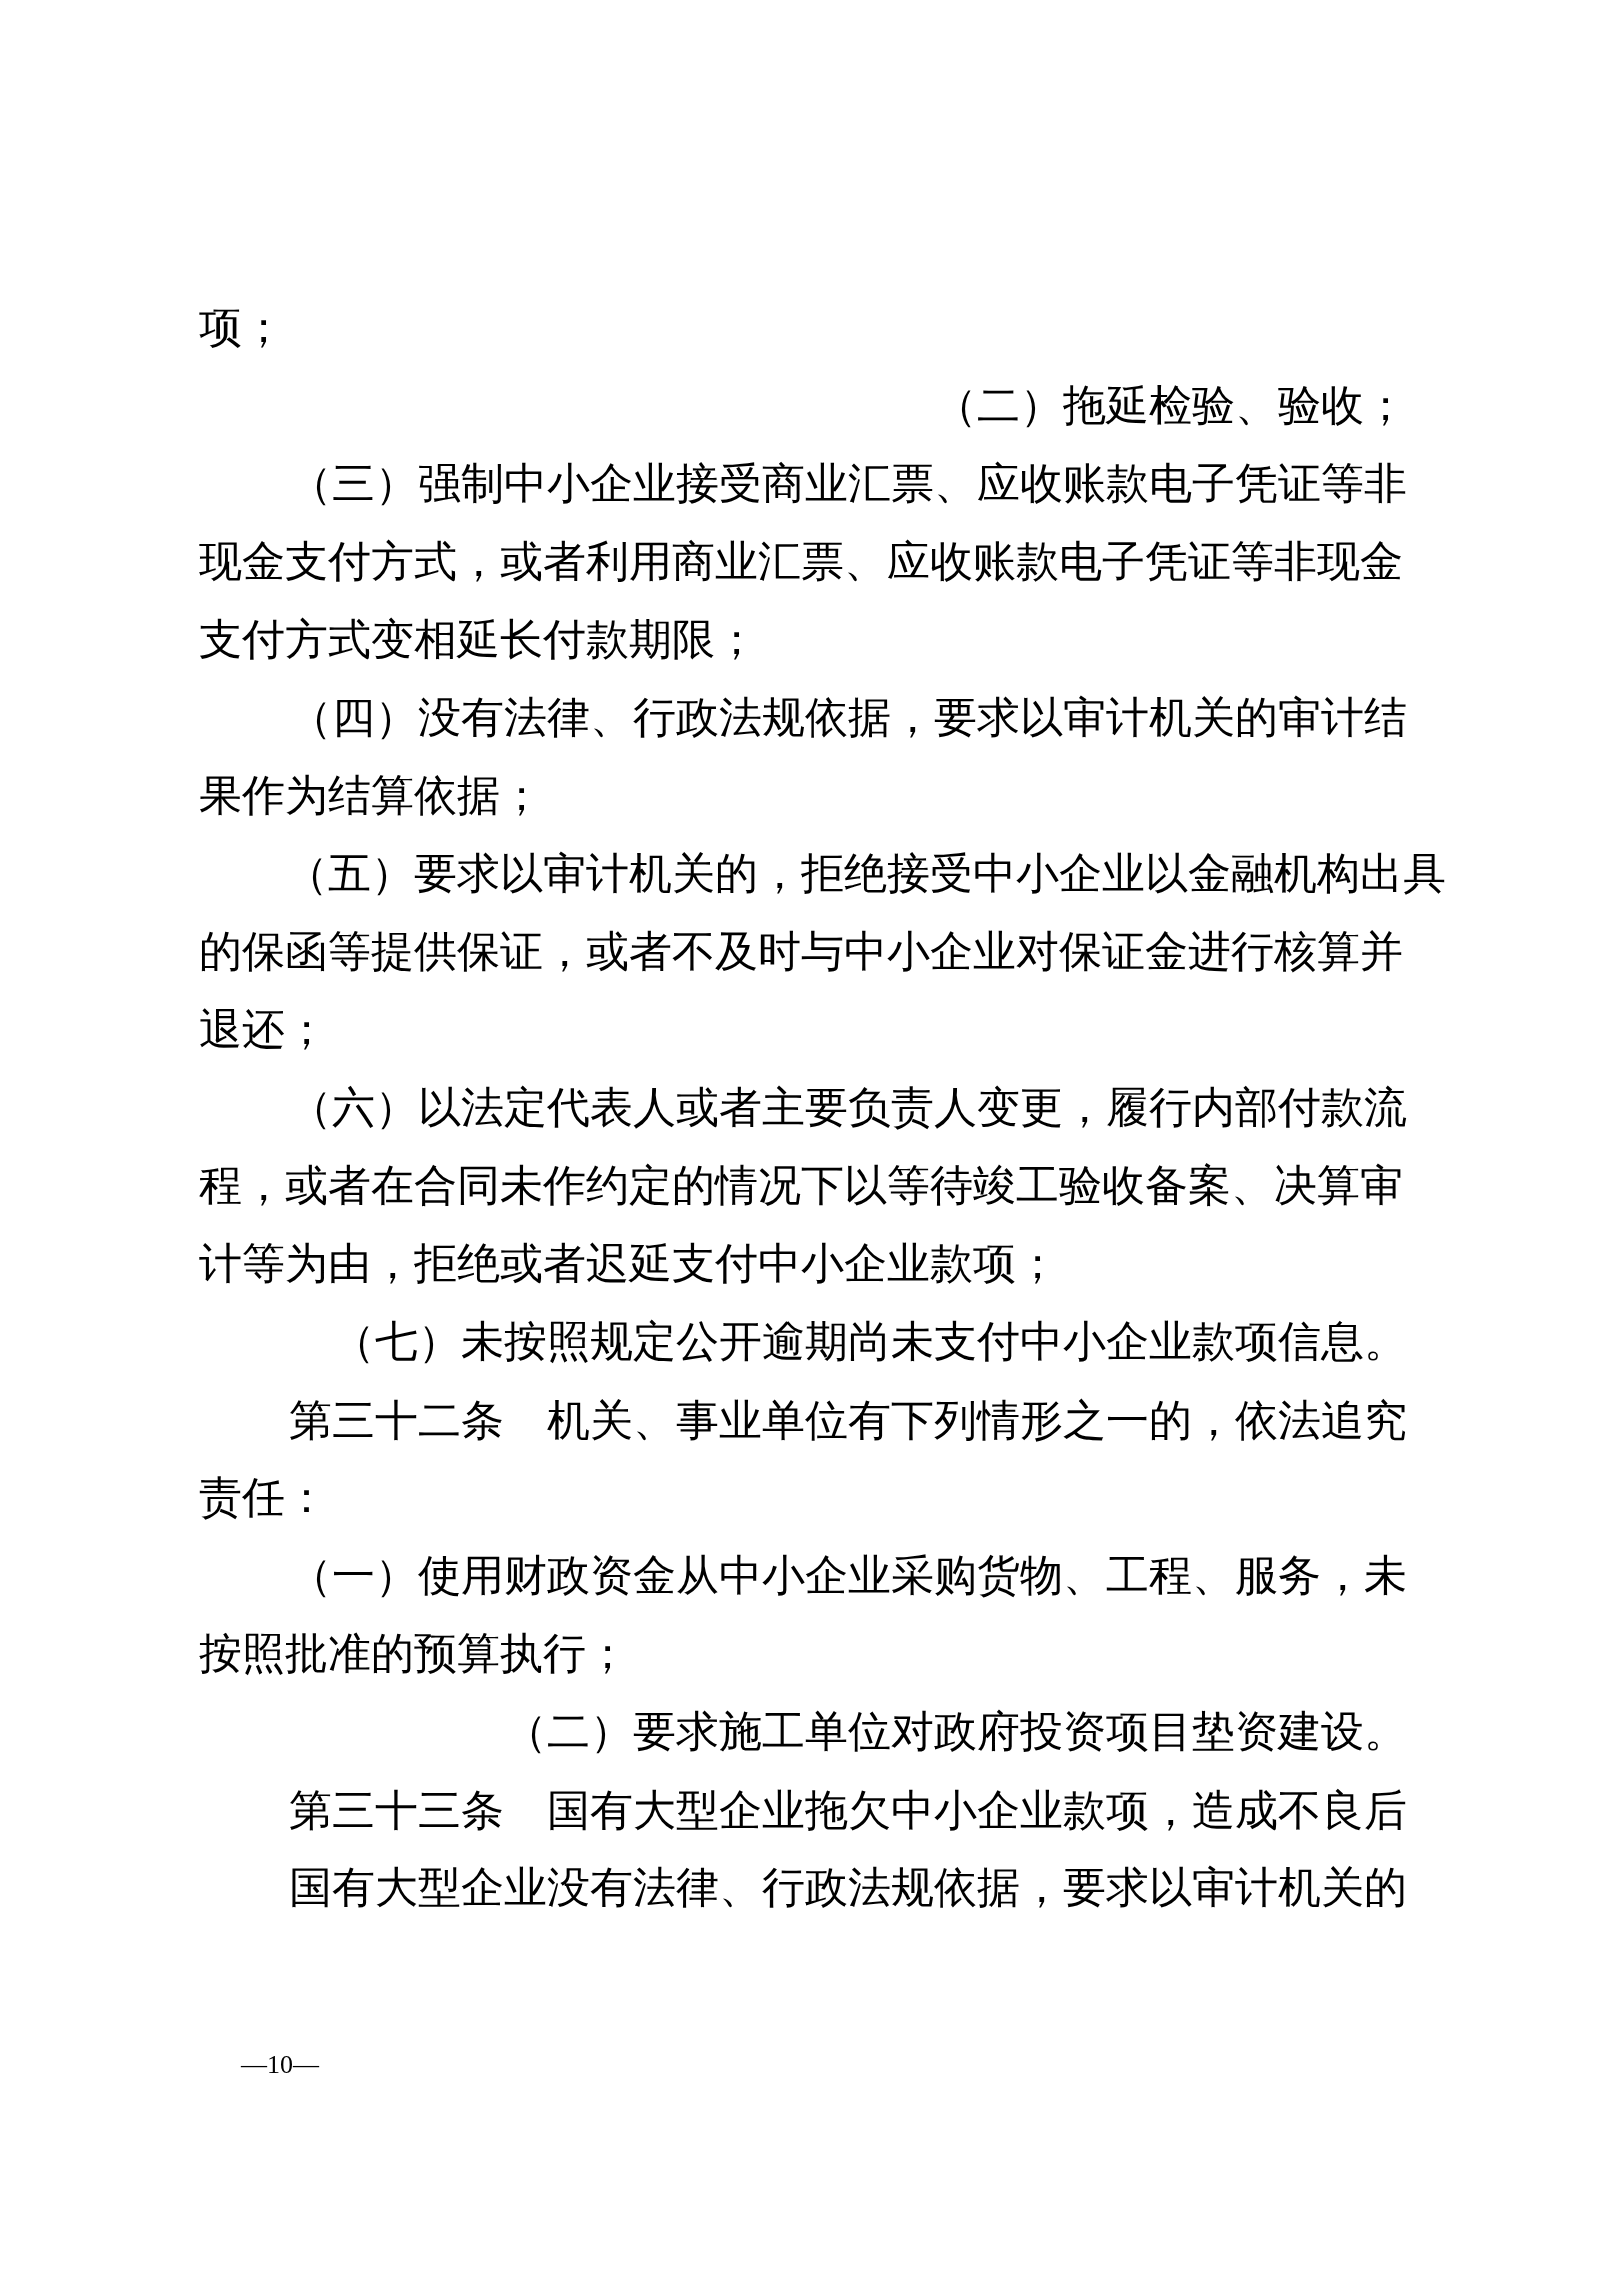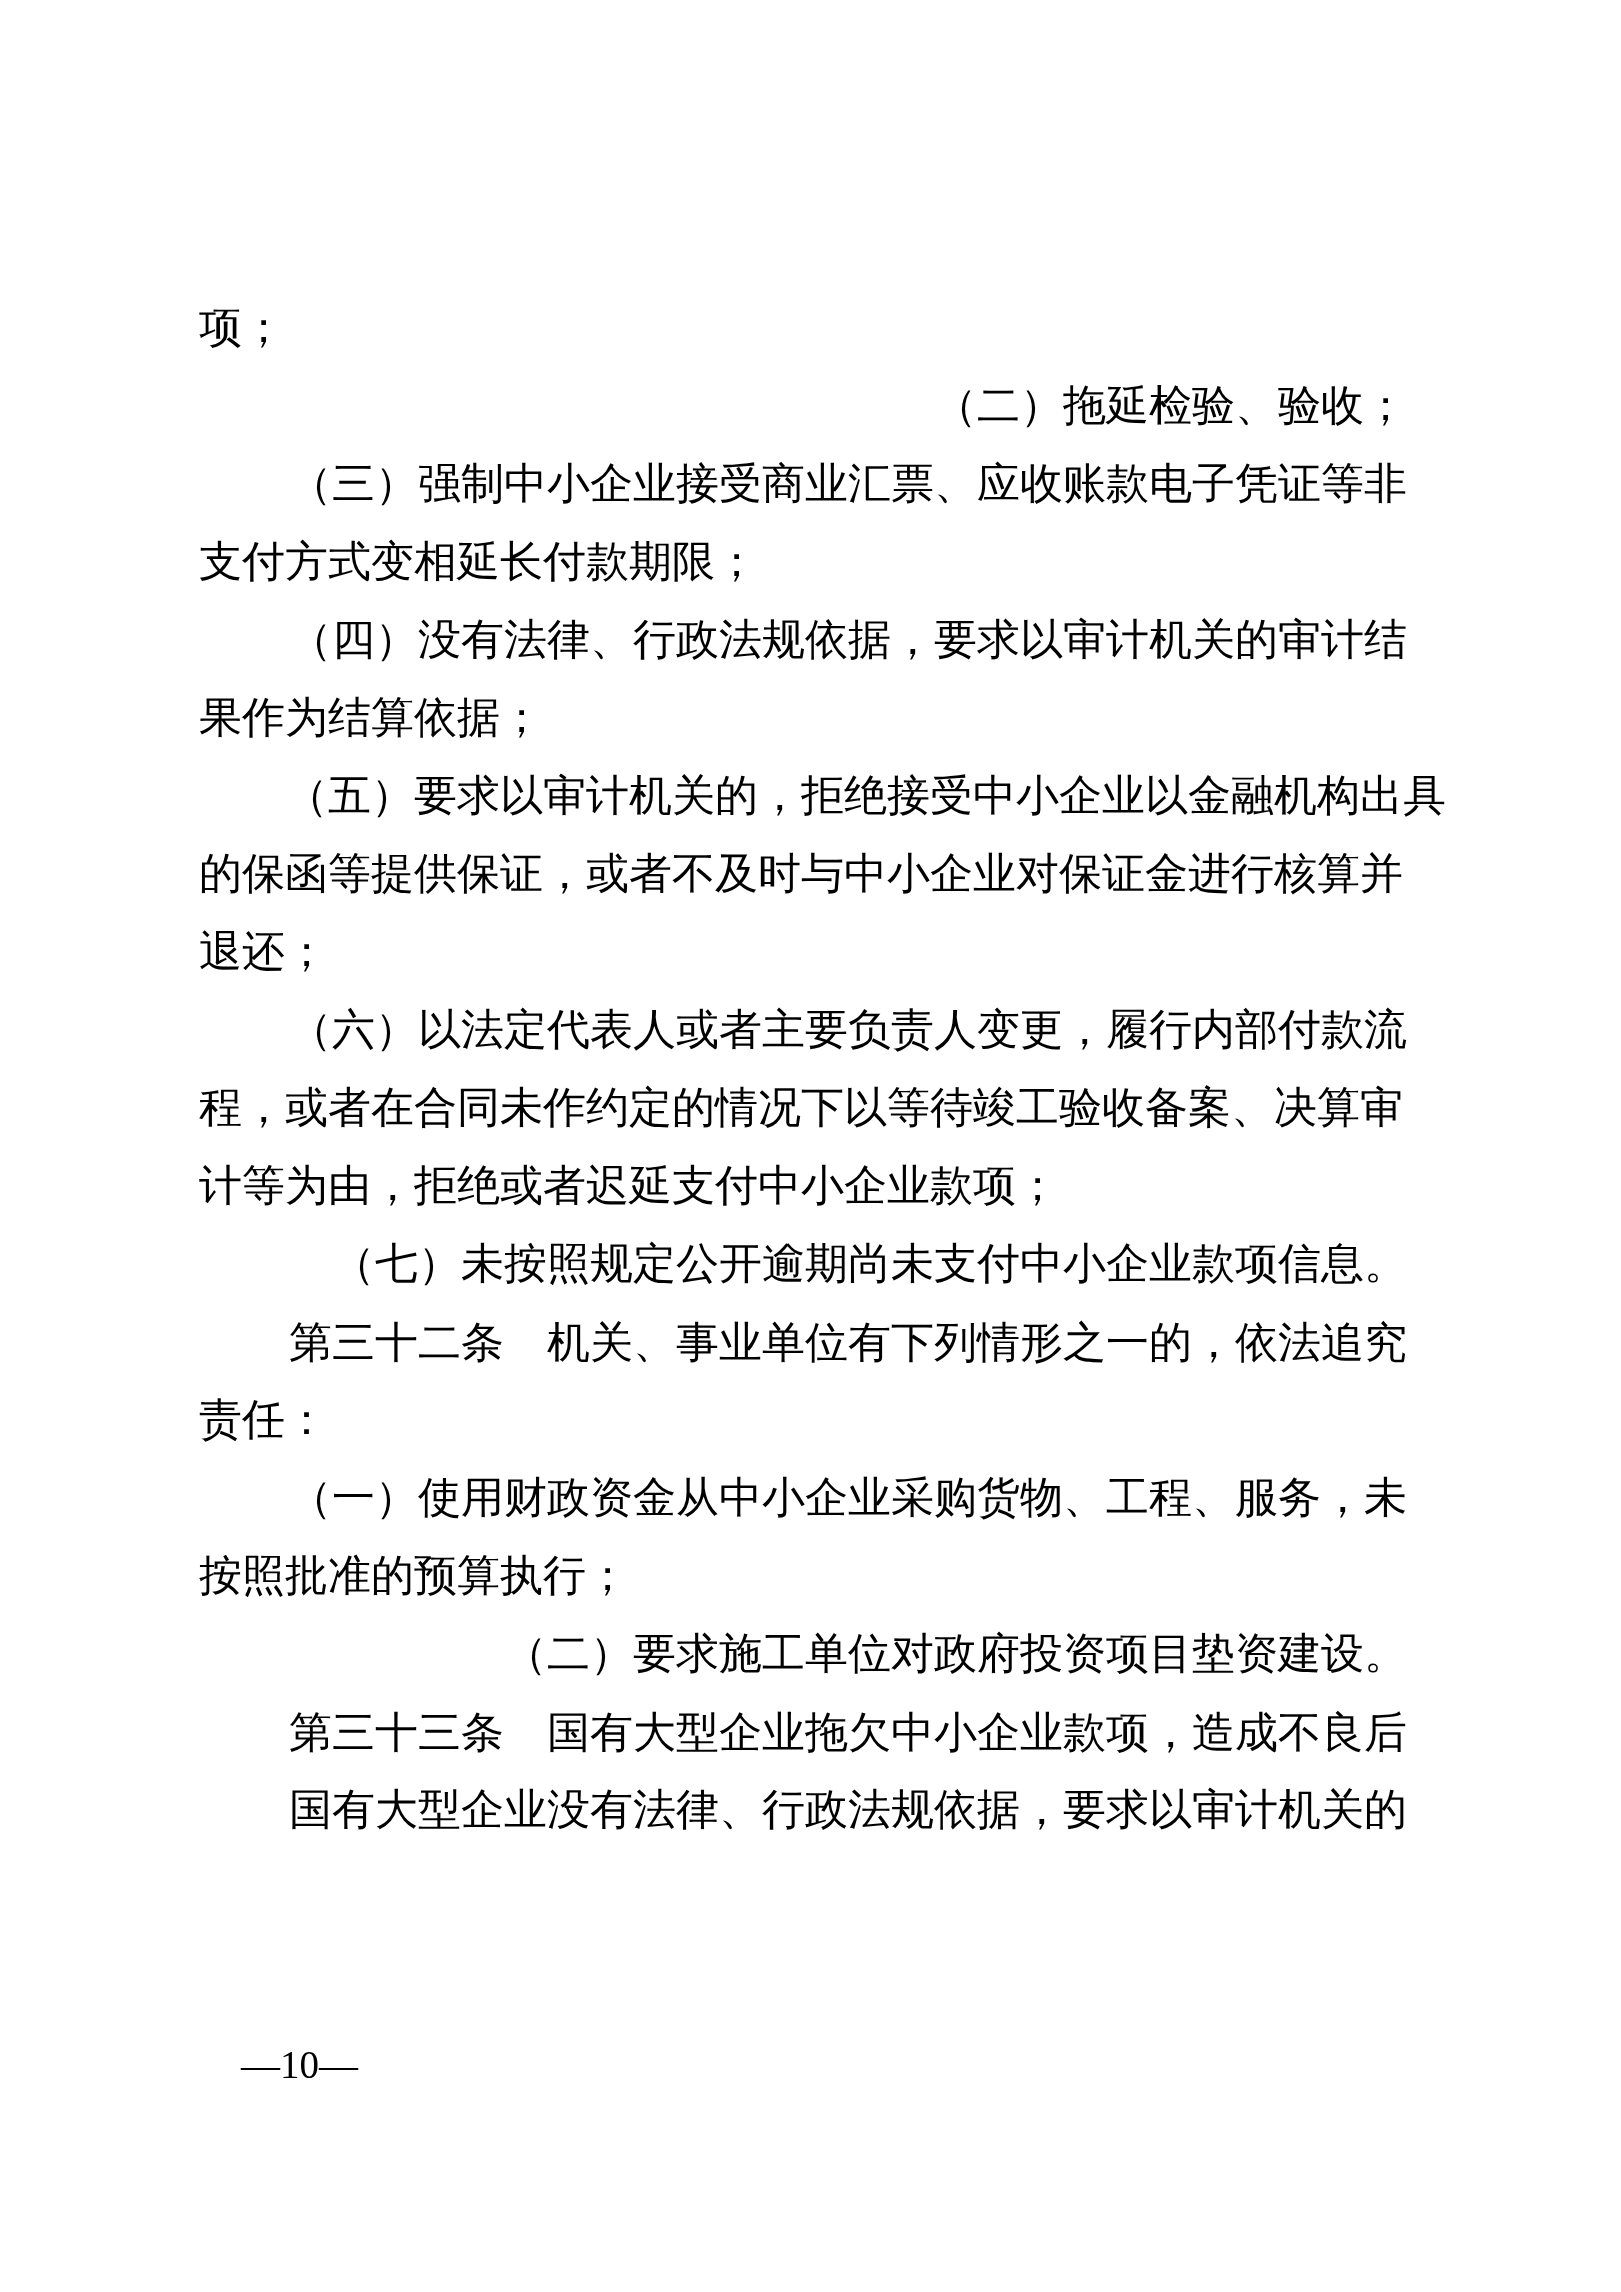--- a/index.html
+++ b/index.html
@@ -44,34 +44,35 @@
   .seg.bold {
     
     font-weight: normal;
     font-family: "Liberation Sans", sans-serif;
   }
   .page-number {
     position: absolute;
     left: 241px;
     top: 2043px;
     color: #000000;
-    font-size: 39px;
+    font-size: 26px;
     line-height: 43px;
     white-space: pre;
     font-family: "Liberation Serif", serif;
   }
 </style>
 </head>
 <body>
 
 <div class="page">
   <div class="text-block">
       <div class="line"><span class="seg">项；</span></div>
       <div class="line indent"><span class="seg">（二）拖延检验、验收；</span></div>
       <div class="line indent"><span class="seg">（三）强制中小企业接受商业汇票、应收账款电子凭证等非</span></div>
+      <div class="line"><span class="seg">现金支付方式，或者利用商业汇票、应收账款电子凭证等非现金</span></div>
       <div class="line"><span class="seg">支付方式变相延长付款期限；</span></div>
       <div class="line indent"><span class="seg">（四）没有法律、行政法规依据，要求以审计机关的审计结</span></div>
       <div class="line"><span class="seg">果作为结算依据；</span></div>
       <div class="line indent"><span class="seg">（五）要求以审计机关的，拒绝接受中小企业以金融机构出具</span></div>
       <div class="line"><span class="seg">的保函等提供保证，或者不及时与中小企业对保证金进行核算并</span></div>
       <div class="line"><span class="seg">退还；</span></div>
       <div class="line indent"><span class="seg">（六）以法定代表人或者主要负责人变更，履行内部付款流</span></div>
       <div class="line"><span class="seg">程，或者在合同未作约定的情况下以等待竣工验收备案、决算审</span></div>
       <div class="line"><span class="seg">计等为由，拒绝或者迟延支付中小企业款项；</span></div>
       <div class="line indent"><span class="seg">（七）未按照规定公开逾期尚未支付中小企业款项信息。</span></div>

